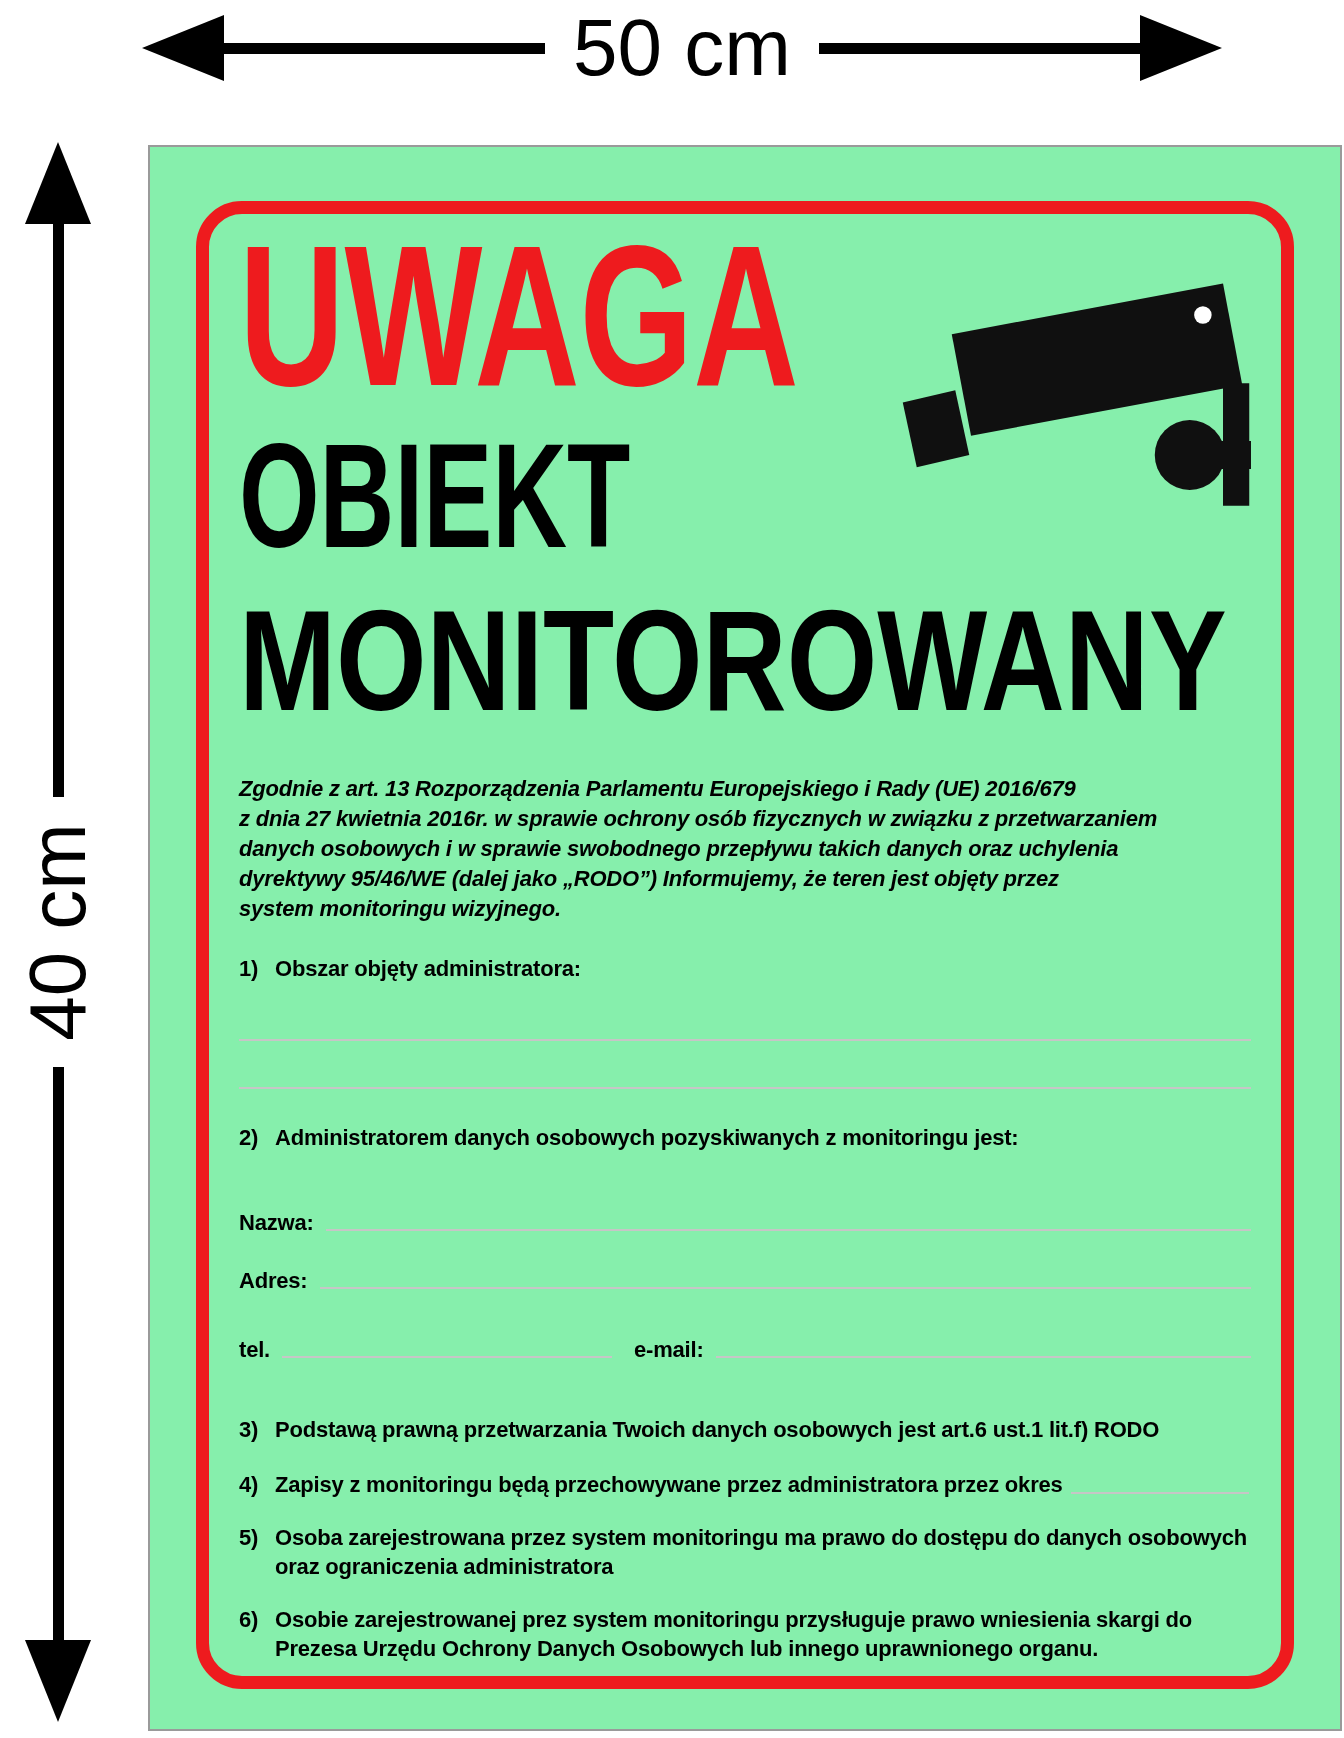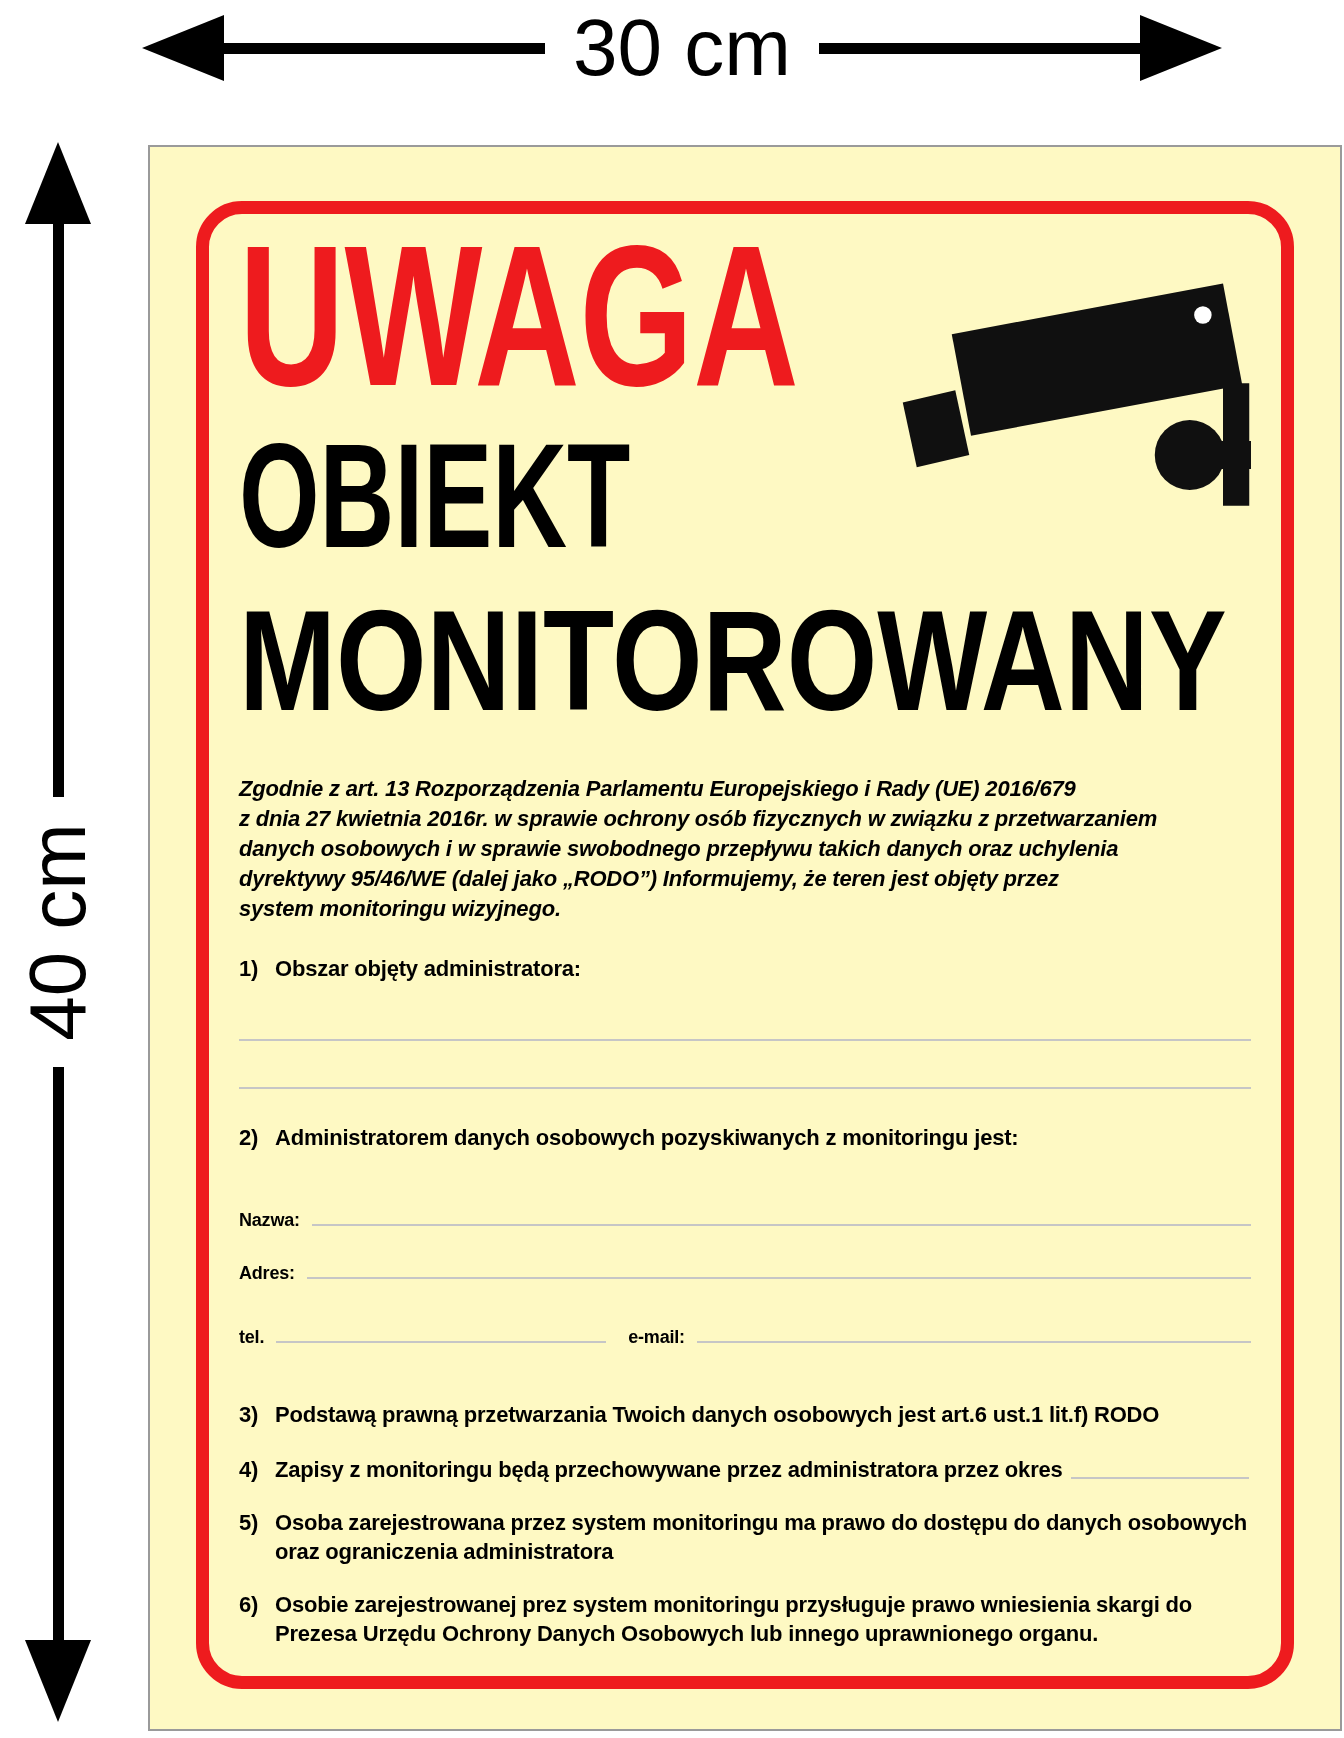--- a/index.html
+++ b/index.html
@@ -32,21 +32,21 @@
   .tri-down { border-left:33px solid transparent; border-right:33px solid transparent; border-top:82px solid #000; }
   .v-line { width:11px; flex:1; background:#000; }
   .v-label {
     writing-mode:vertical-rl; transform:rotate(180deg);
     font-size:80px; line-height:1; margin:26px 0; white-space:nowrap;
   }
 
   
   .sign {
     position:absolute; left:148px; top:145px; width:1194px; height:1586px;
-    background:#fef9c3; border:2px solid #9a9a9a;
+    background:#86efac; border:2px solid #9a9a9a;
   }
   .redbox {
     position:absolute; left:46px; right:46px; top:54px; bottom:40px;
     border:13px solid #ee1b1e; border-radius:46px;
     padding:10px 30px 20px 30px;
     position:absolute;
   }
 
   .camera {
     position:absolute; top:44px; right:30px;
@@ -76,21 +76,21 @@
   }
   .item .num { flex:none; width:36px; }
   .item .txt { flex:1; }
   .item .txt-fixed { flex:none; }
 
   .blank-line { border-bottom:2px solid #c6c6c6; height:0; }
   .fill-line  { flex:1; border-bottom:2px solid #c6c6c6; align-self:flex-end; margin:0 2px 5px 8px; }
 
   .form-row {
     display:flex; align-items:flex-end;
-    font-size:18px; font-weight:700; letter-spacing:-0.2px;
+    font-size:22px; font-weight:700; letter-spacing:-0.2px;
   }
   .form-row .label { flex:none; margin-right:12px; }
   .form-row .line-grow { flex:1; border-bottom:2px solid #c6c6c6; align-self:flex-end; margin-bottom:5px; }
   .form-row .line-tel { flex:none; width:330px; border-bottom:2px solid #c6c6c6; align-self:flex-end; margin-bottom:5px; }
   .form-row .label-email { flex:none; margin:0 12px 0 22px; }
 
   .mt-item1 { margin-top:30px; }
   .mt-bl1   { margin-top:56px; }
   .mt-bl2   { margin-top:46px; }
   .mt-item2 { margin-top:34px; }
@@ -101,21 +101,21 @@
   .mt-item4 { margin-top:26px; }
   .mt-item5 { margin-top:24px; }
   .mt-item6 { margin-top:24px; }
 </style>
 </head>
 <body>
 
 <div class="h-arrow">
   <div class="tri tri-left"></div>
   <div class="h-line"></div>
-  <div class="dim-label">30 cm</div>
+  <div class="dim-label">50 cm</div>
   <div class="h-line"></div>
   <div class="tri tri-right"></div>
 </div>
 
 <div class="v-arrow">
   <div class="tri tri-up"></div>
   <div class="v-line"></div>
   <div class="v-label">40 cm</div>
   <div class="v-line"></div>
   <div class="tri tri-down"></div>

